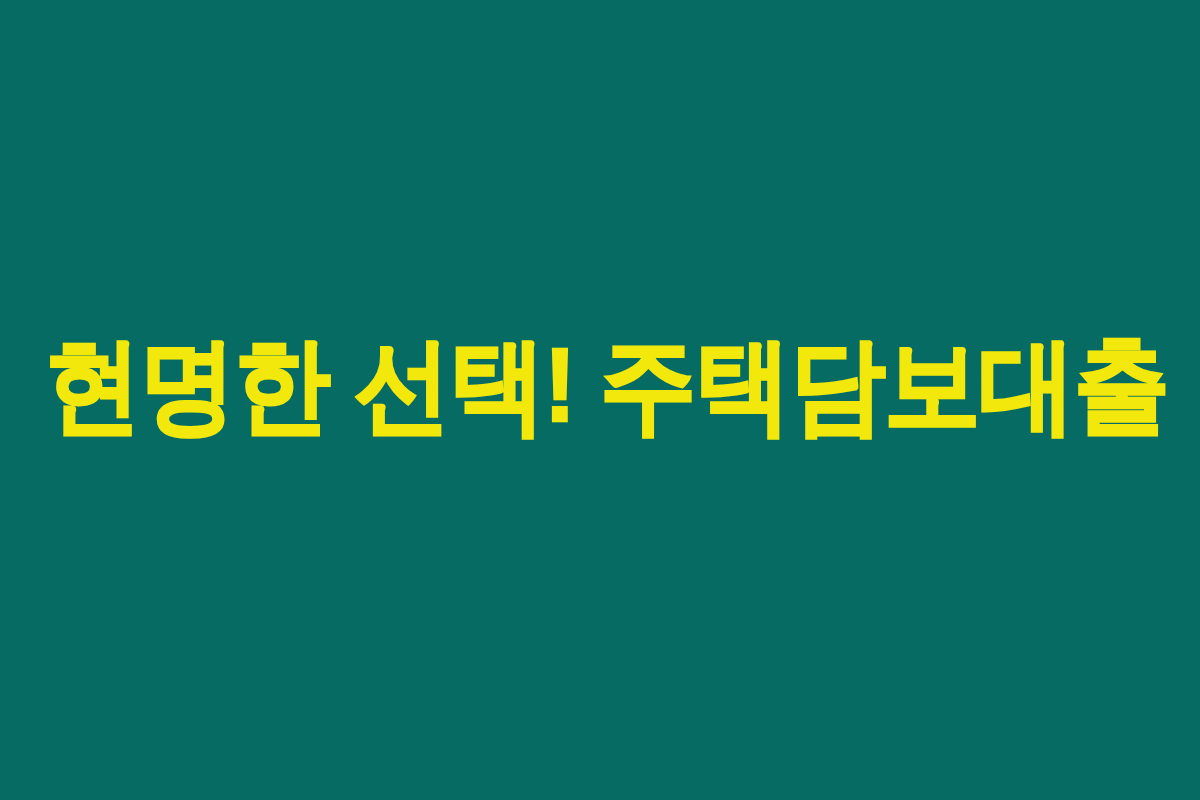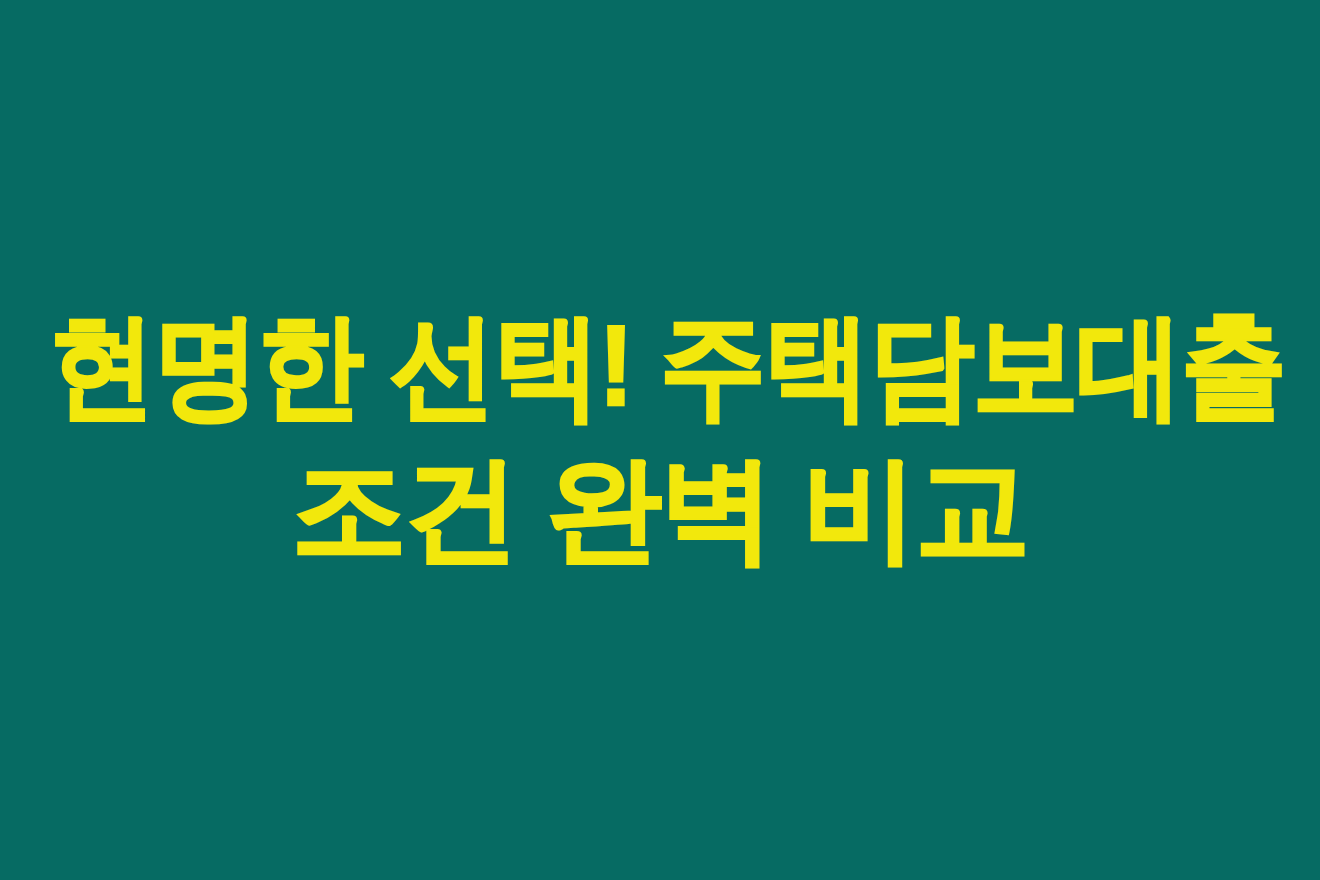--- a/index.html
+++ b/index.html
@@ -78,16 +78,15 @@
 </head>
 <body>
 
 <div id="banner" style="background: rgb(6, 107, 99);">
 
   <div id="headline">
 
     <span class="hl-line" id="hl-line-1" style="color: rgb(242, 232, 12); -webkit-text-stroke: 2.5px rgb(242, 232, 12);">현명한 선택! 주택담보대출</span>
 
 
-    <span class="hl-line" id="hl-line-3" style="color: rgb(242, 232, 12); -webkit-text-stroke: 2.5px rgb(242, 232, 12);">조건 완벽 비교</span>
 
   </div>
 </div>
 
 </body></html>

